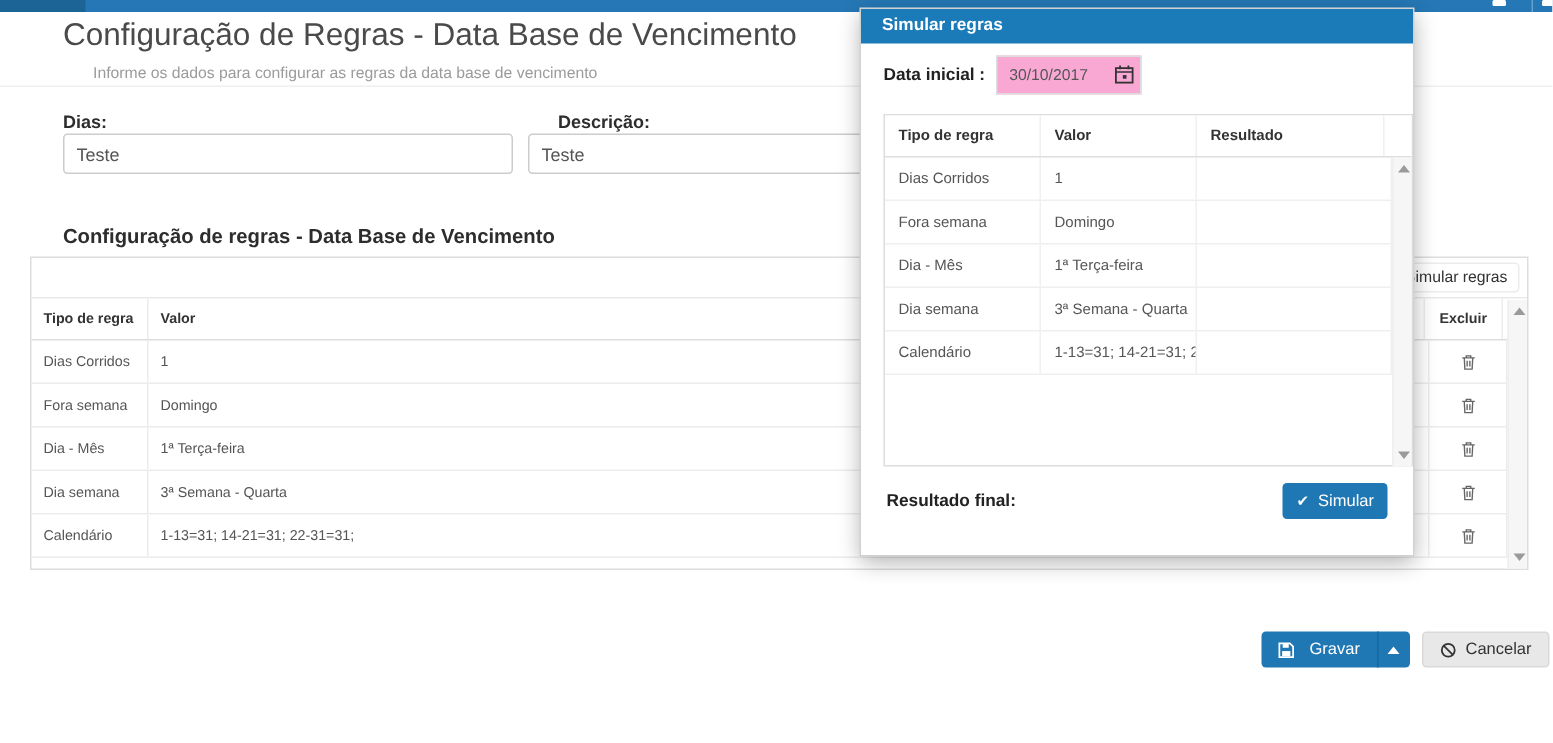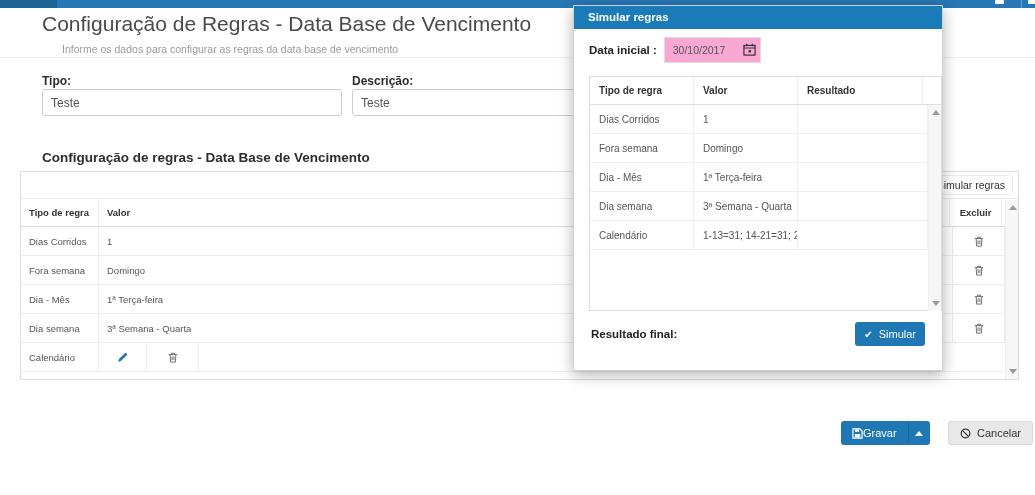--- a/index.html
+++ b/index.html
@@ -53,21 +53,21 @@
   .sc-up { top:5px; border-bottom:5px solid #9a9a9a; }
   .sc-dn { bottom:5px; border-top:5px solid #9a9a9a; }
   .panel-scroll { right:0; top:28px; bottom:0; }
 
   .icon-btn { cursor:pointer; display:inline-flex; align-items:center; }
 
   
   .btn { position:absolute; height:24px; display:flex; align-items:center; border-radius:3px;
          font-size:11px; cursor:pointer; }
   .btn-gravar { left:841px; top:421px; background:#1f78b4; color:#fff; }
-  .gravar-main { display:flex; align-items:center; gap:0; padding:0 11px; height:24px; }
+  .gravar-main { display:flex; align-items:center; gap:10px; padding:0 11px; height:24px; }
   .gravar-caret { width:22px; height:24px; display:flex; align-items:center; justify-content:center;
                   border-left:1px solid #19669c; }
   .caret-up { width:0; height:0; border-left:4px solid transparent; border-right:4px solid transparent;
               border-bottom:5px solid #fff; }
   .btn-cancelar { left:948px; top:421px; background:#e8e8e8; border:1px solid #d9d9d9; color:#333;
                   padding:0 11px; gap:6px;text-align:center; }
 
   
   .modal { position:absolute; left:573px; top:5px; width:370px; height:366px; background:#fff;
            z-index:20; border:1px solid rgba(0,0,0,.18); box-shadow:0 4px 14px rgba(0,0,0,.3); }
@@ -107,23 +107,23 @@
     <div class="navbar-logo"></div>
     <div class="nav-frag" style="left:995px;"></div>
     <div class="nav-divider"></div>
     <div class="nav-frag" style="left:1028px;"></div>
   </div>
 
   <div class="page-title">Configuração de Regras - Data Base de Vencimento</div>
   <div class="page-subtitle">Informe os dados para configurar as regras da data base de vencimento</div>
   <div class="page-rule"></div>
 
-  <div class="fld-label" style="left:42px;">Tipo:</div>
+  <div class="fld-label" style="left:42px;">Dias:</div>
   <input class="fld-input" style="left: 42px;" value="Teste">
-  <div class="fld-label" style="left:352px;">Descrição:</div>
+  <div class="fld-label" style="left:372px;">Descrição:</div>
   <input class="fld-input" style="left: 352px;" value="Teste">
 
   <div class="section-heading">Configuração de regras - Data Base de Vencimento</div>
 
   <div class="panel">
     <div class="toolbar">
       <div class="sim-btn">
         <span>
           <svg width="11" height="11" viewBox="0 0 12 12">
               <circle cx="6" cy="6" r="6" fill="#1a1a1a"></circle>
@@ -210,20 +210,21 @@
         <div class="cell c-del">
             <span class="icon-btn">
               <svg width="10" height="11" viewBox="0 0 12 13" stroke="#666" fill="none" stroke-width="1.1">
                 <path d="M1 3h10M4.2 3V1.4h3.6V3M2.6 3l.5 9h5.8l.5-9M4.9 5.2v4.6M7.1 5.2v4.6"></path>
               </svg>
             </span>
           </div>
       </div>
       <div class="trow">
         <div class="cell c-tipo">Calendário</div>
+        <div class="cell c-valor">1-13=31; 14-21=31; 22-31=31;</div>
         <div class="cell c-edit">
             <span class="icon-btn">
               <svg width="10" height="10" viewBox="0 0 10 10">
                 <path d="M0 10l1.2-3.2L7.5.5l2 2L3.2 8.8z" fill="#2077b8"></path>
               </svg>
             </span>
           </div>
         <div class="cell c-del">
             <span class="icon-btn">
               <svg width="10" height="11" viewBox="0 0 12 13" stroke="#666" fill="none" stroke-width="1.1">

